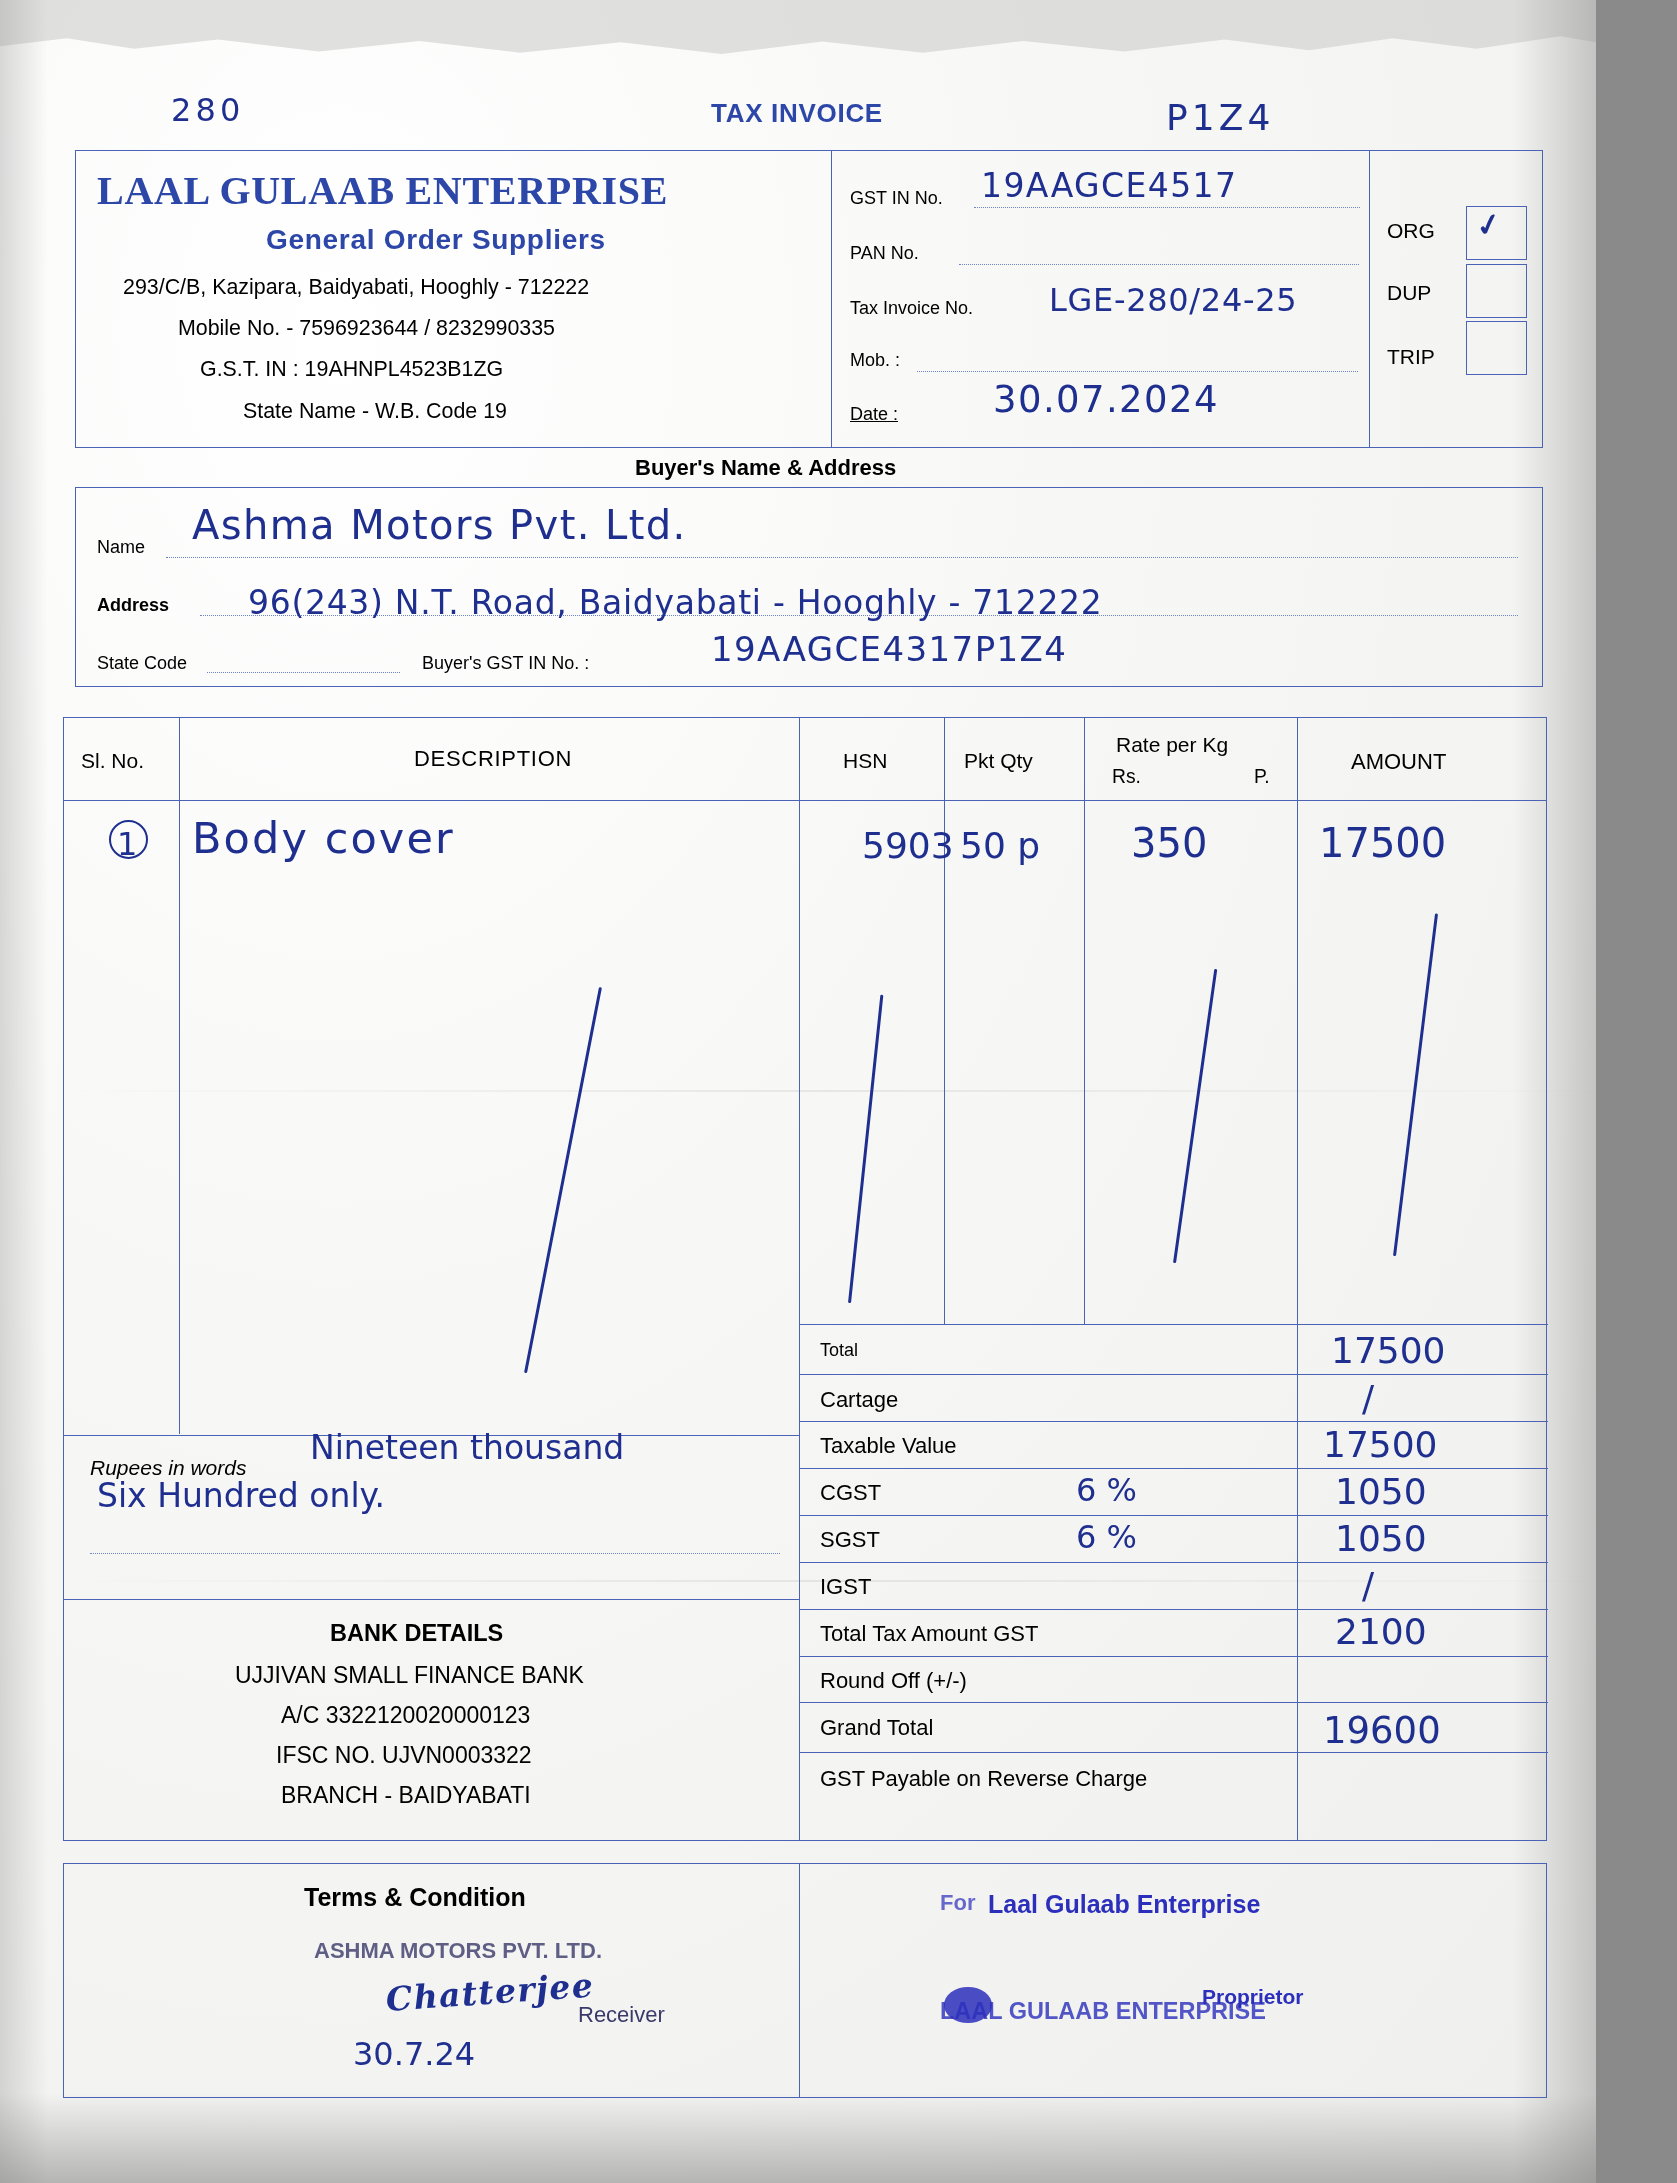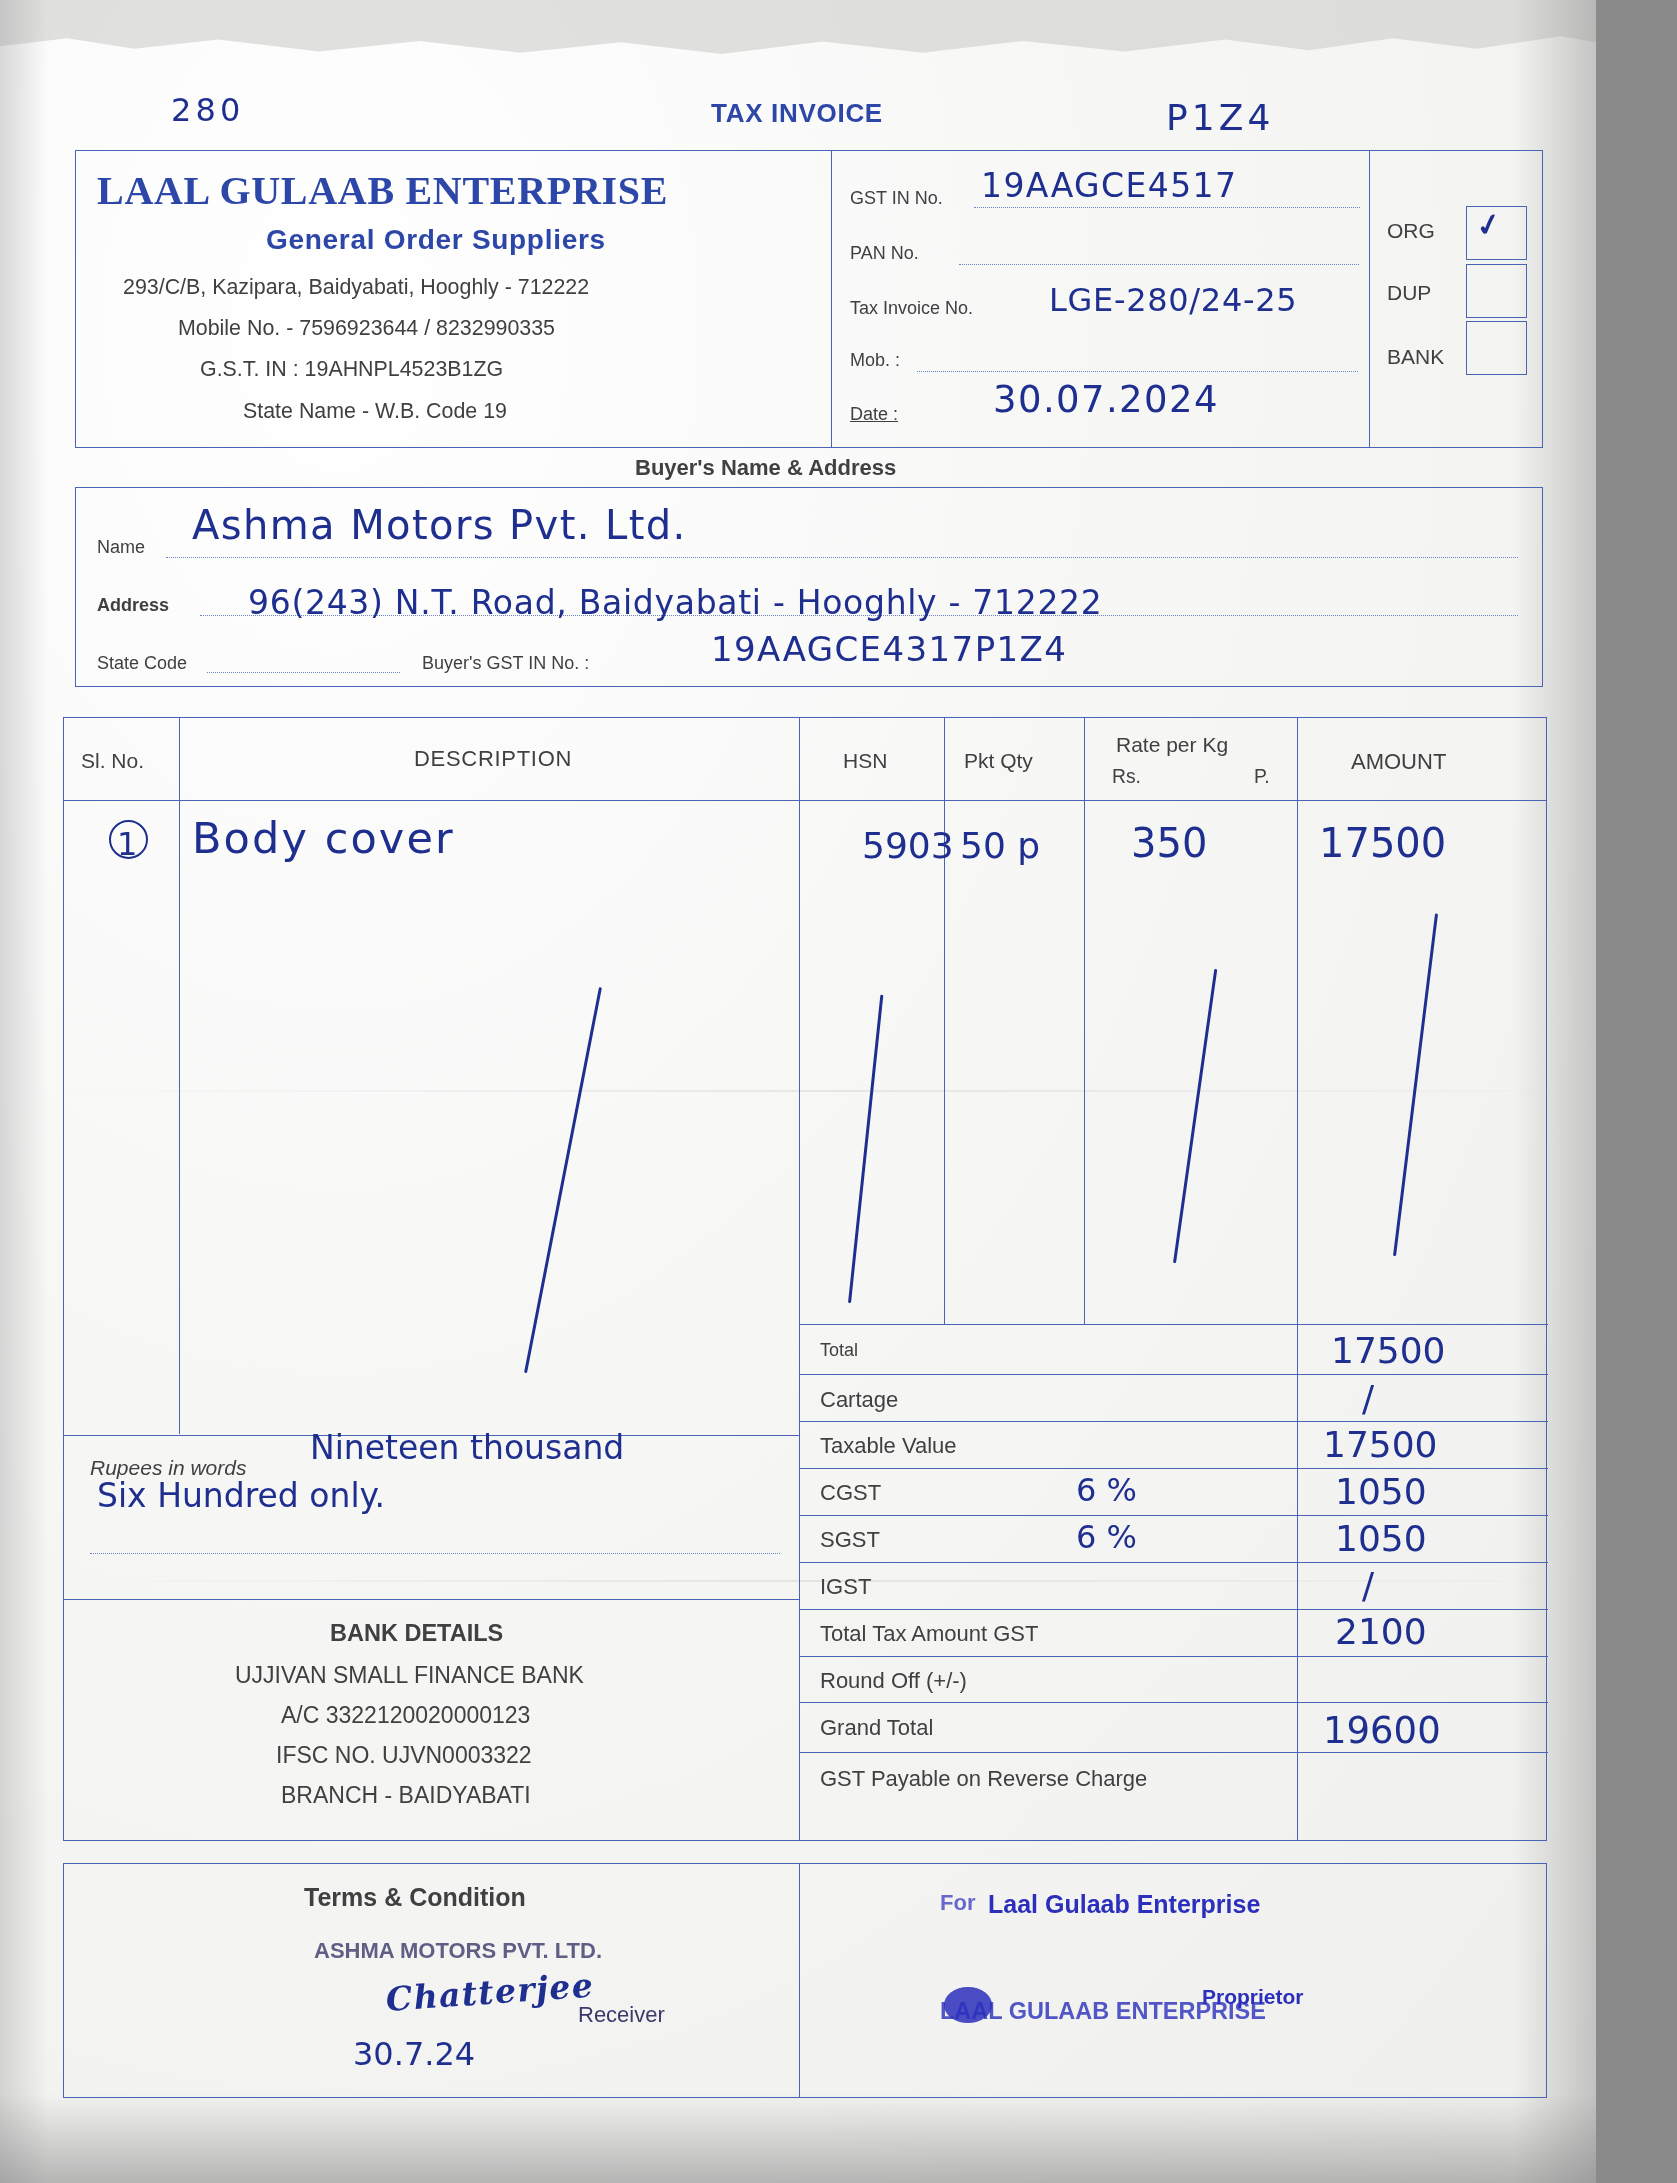--- a/index.html
+++ b/index.html
@@ -64,21 +64,21 @@
     background: linear-gradient(to right, rgba(0,0,0,0), rgba(0,0,0,.07), rgba(0,0,0,0));
     pointer-events: none;
   }
   .bx {
     position: absolute;
     border: 1.4px solid #4a63b5;
     box-sizing: border-box;
   }
   .lbl {
     position: absolute;
-    color: #404040;
+    color: #000000;
     font-size: 18px;
     white-space: nowrap;
   }
 
   
   .hw {
     position: absolute;
     color: #1f2f8f;
     font-family: "DejaVu Sans", sans-serif;
     white-space: nowrap;
@@ -175,21 +175,21 @@
 
   <div class="lbl" style="left:850px; top:350px;">Mob. :</div>
   <div class="dotline" style="left:917px; top:371px; width:441px;"></div>
   <div class="hw" style="left:924px; top:342px; font-size:29px;"></div>
 
   <div class="lbl" style="left:850px; top:404px;text-decoration:underline;">Date :</div>
   <div class="hw" style="left:993px; top:378px; font-size:37px; letter-spacing:1.4px;">30.07.2024</div>
 
   <div class="lbl" style="left:1387px; top:219px; font-size:21px;">ORG</div>
   <div class="lbl" style="left:1387px; top:281px; font-size:21px;">DUP</div>
-  <div class="lbl" style="left:1387px; top:345px; font-size:21px;">BANK</div>
+  <div class="lbl" style="left:1387px; top:345px; font-size:21px;">TRIP</div>
 
   <div class="bx" style="left:1466px; top:206px; width:61px; height:54px;"></div>
   <div class="bx" style="left:1466px; top:264px; width:61px; height:54px;"></div>
   <div class="bx" style="left:1466px; top:321px; width:61px; height:54px;"></div>
   <div class="tick" style="left:1476px; top:207px; transform:rotate(-12deg);">✓</div>
 
   <div class="lbl" style="left:635px; top:455px; font-size:22px; font-weight:bold;">Buyer's Name &amp; Address</div>
 
   <div class="bx" style="left:75px; top:487px; width:1468px; height:200px;"></div>
 

